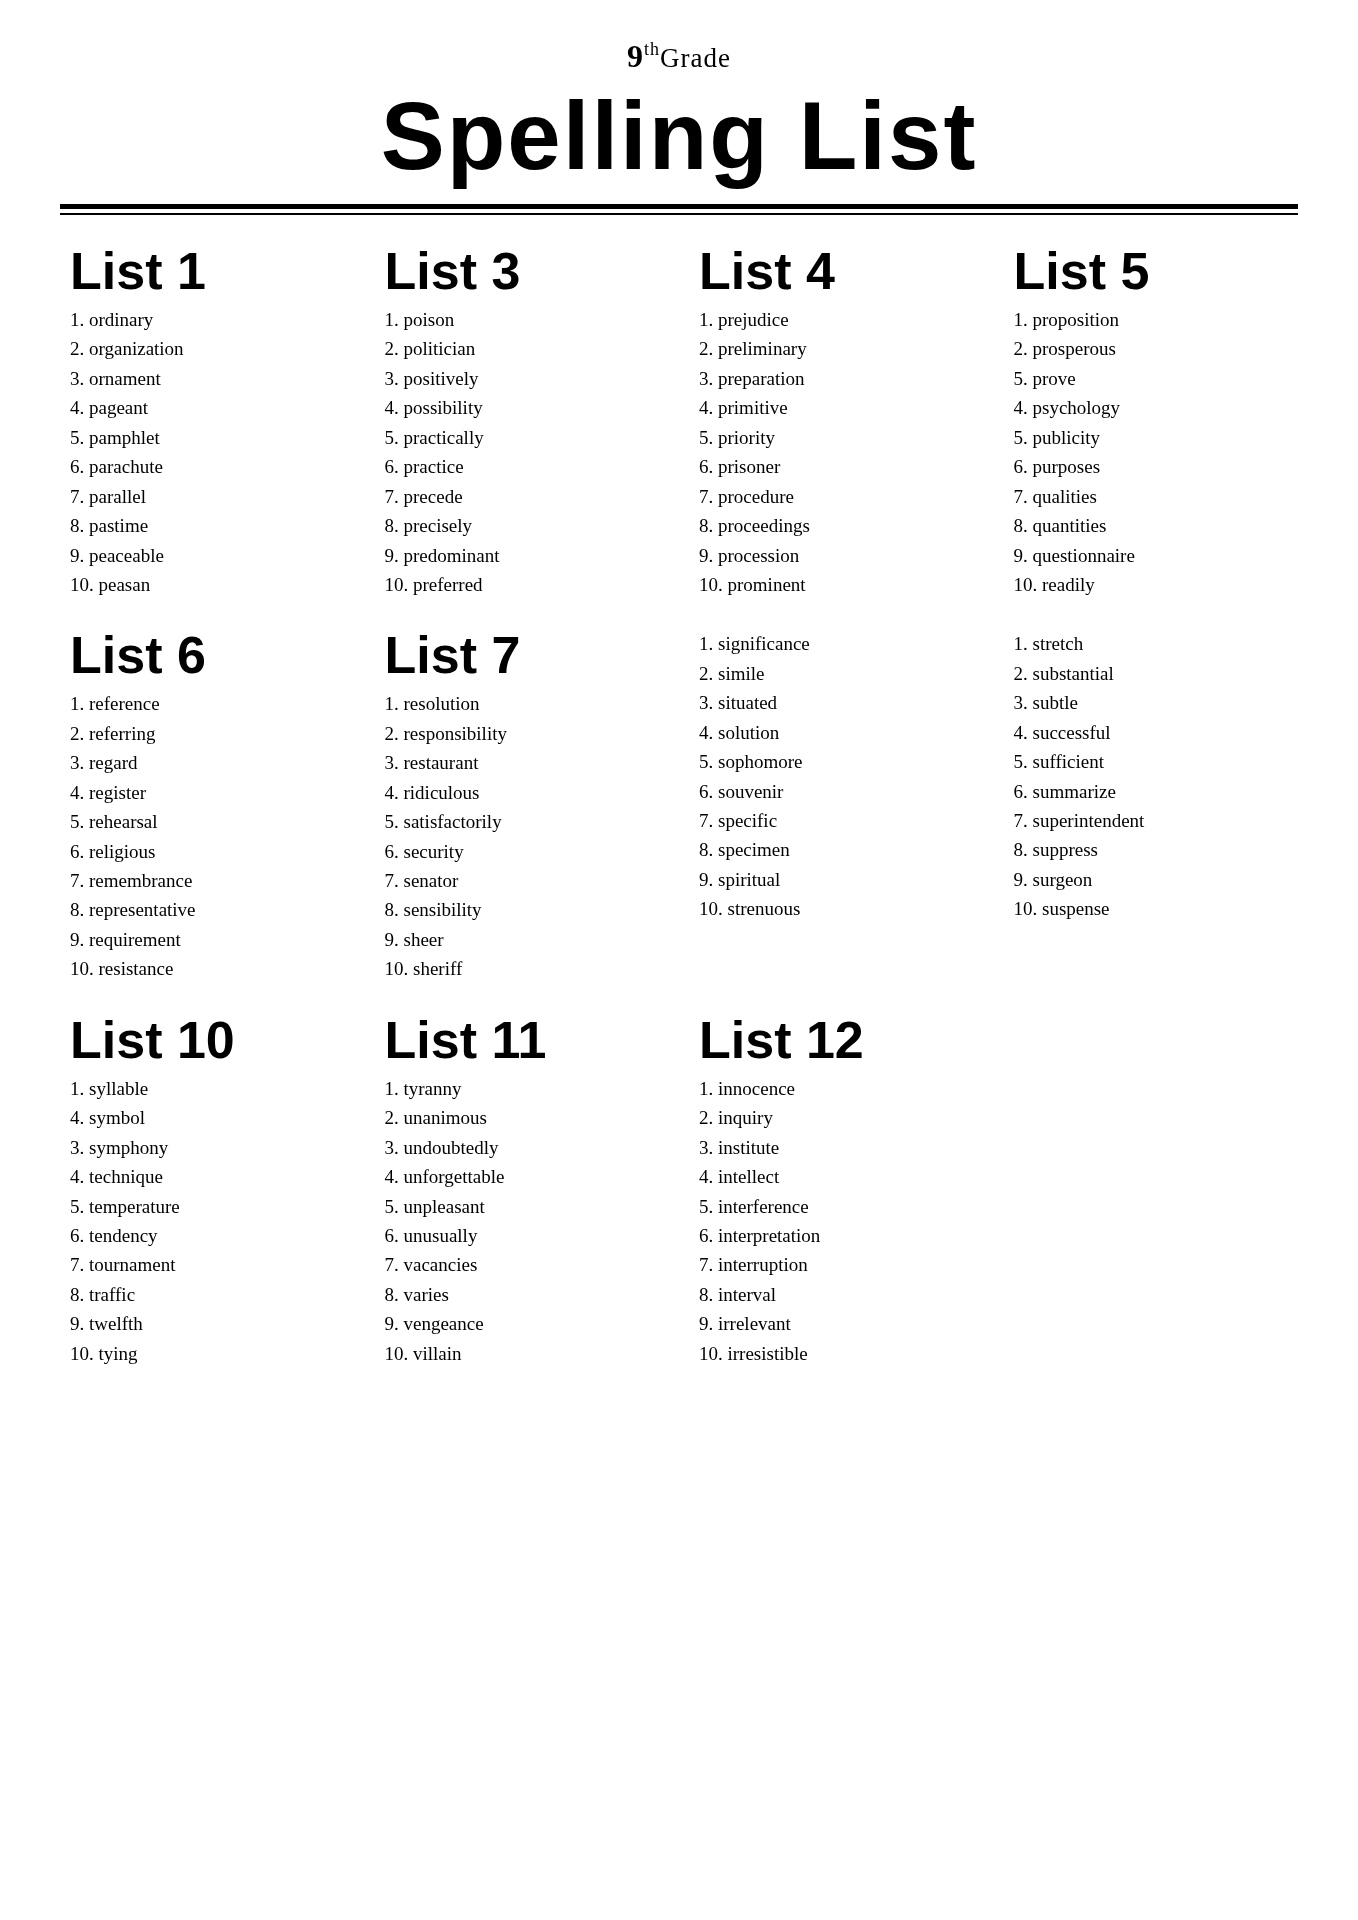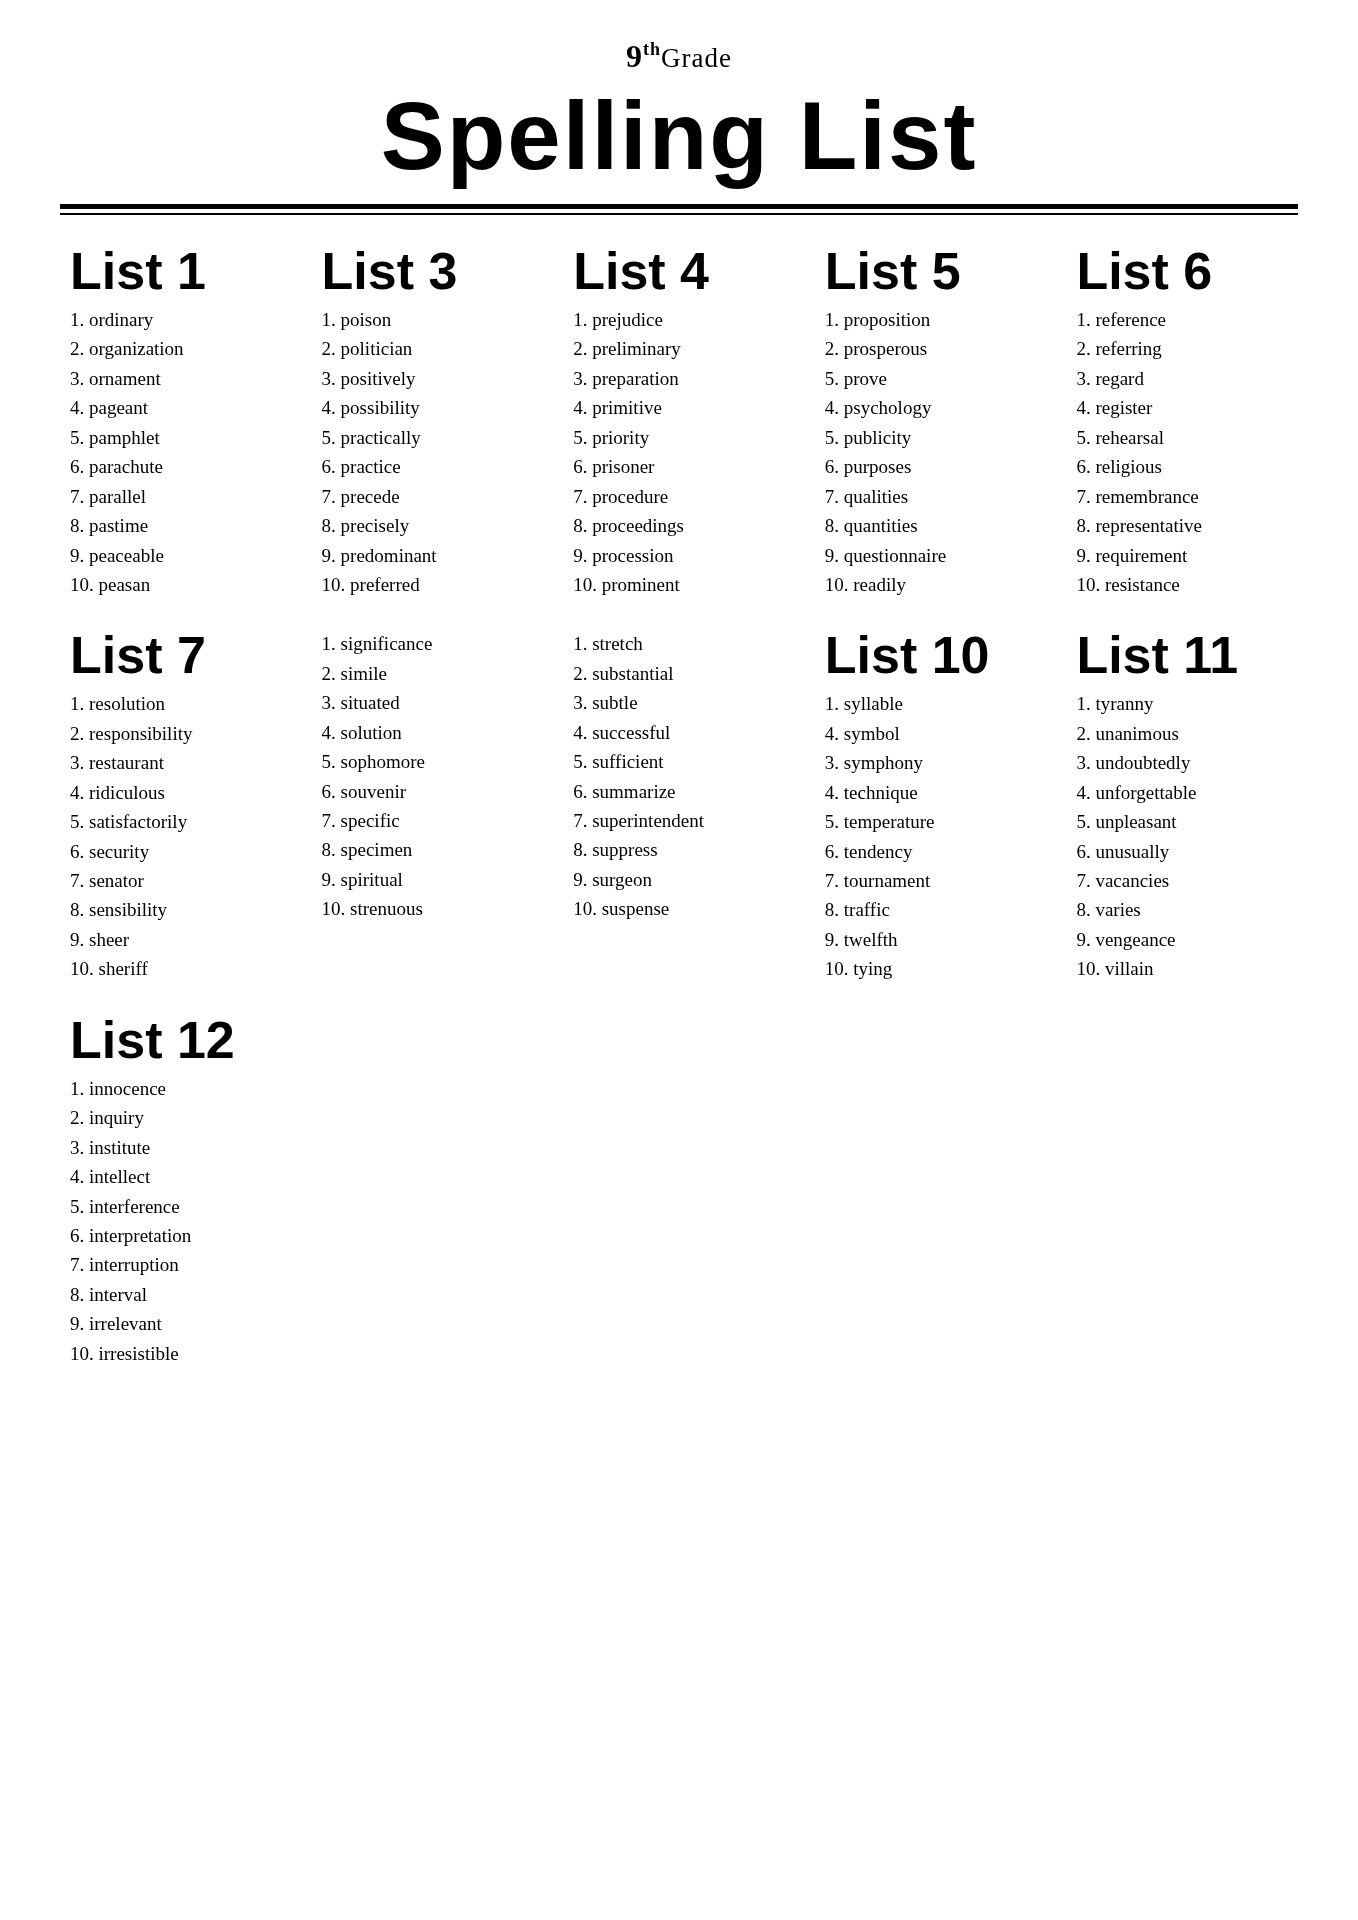--- a/index.html
+++ b/index.html
@@ -16,21 +16,21 @@
       margin-bottom: 20px;
     }
     .grade-label {
       font-size: 32px;
       font-weight: bold;
       letter-spacing: 1px;
       line-height: 1;
     }
     .grade-sup {
       font-size: 18px;
-      font-weight: bold;
+      font-weight: normal;
       vertical-align: super;
     }
     .grade-word {
       font-size: 27px;
       font-weight: normal;
     }
     .title {
       font-size: 96px;
       font-weight: 900;
       font-family: Arial Black, Arial, sans-serif;
@@ -45,21 +45,21 @@
       border: none;
       border-top: 5px solid #000;
       margin-bottom: 4px;
     }
     .divider-thin {
       border: none;
       border-top: 2px solid #000;
     }
     .lists-grid {
       display: grid;
-      grid-template-columns: repeat(5, 1fr);
+      grid-template-columns: repeat(4, 1fr);
       gap: 30px 20px;
     }
     .list-block {
       padding: 0 10px;
     }
     .list-title {
       font-size: 52px;
       font-weight: 900;
       font-family: Arial Black, Arial, sans-serif;
       margin-bottom: 8px;

